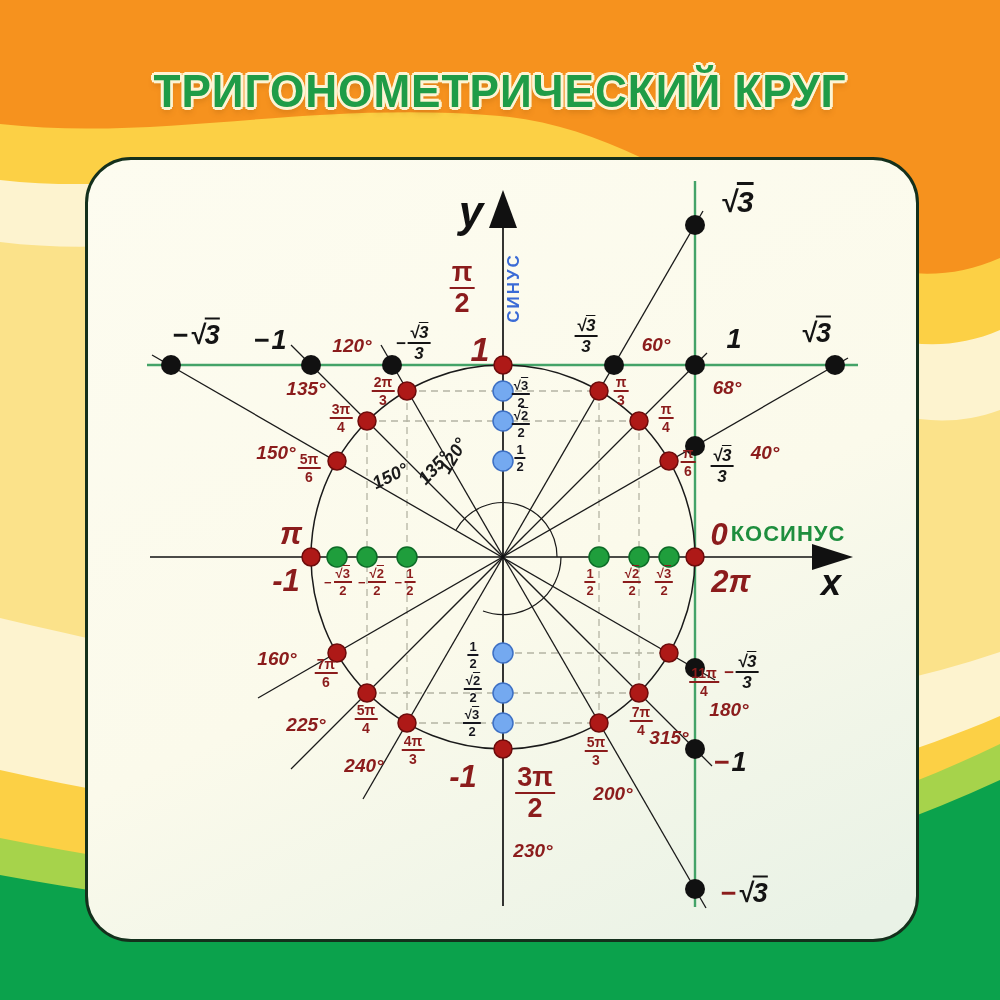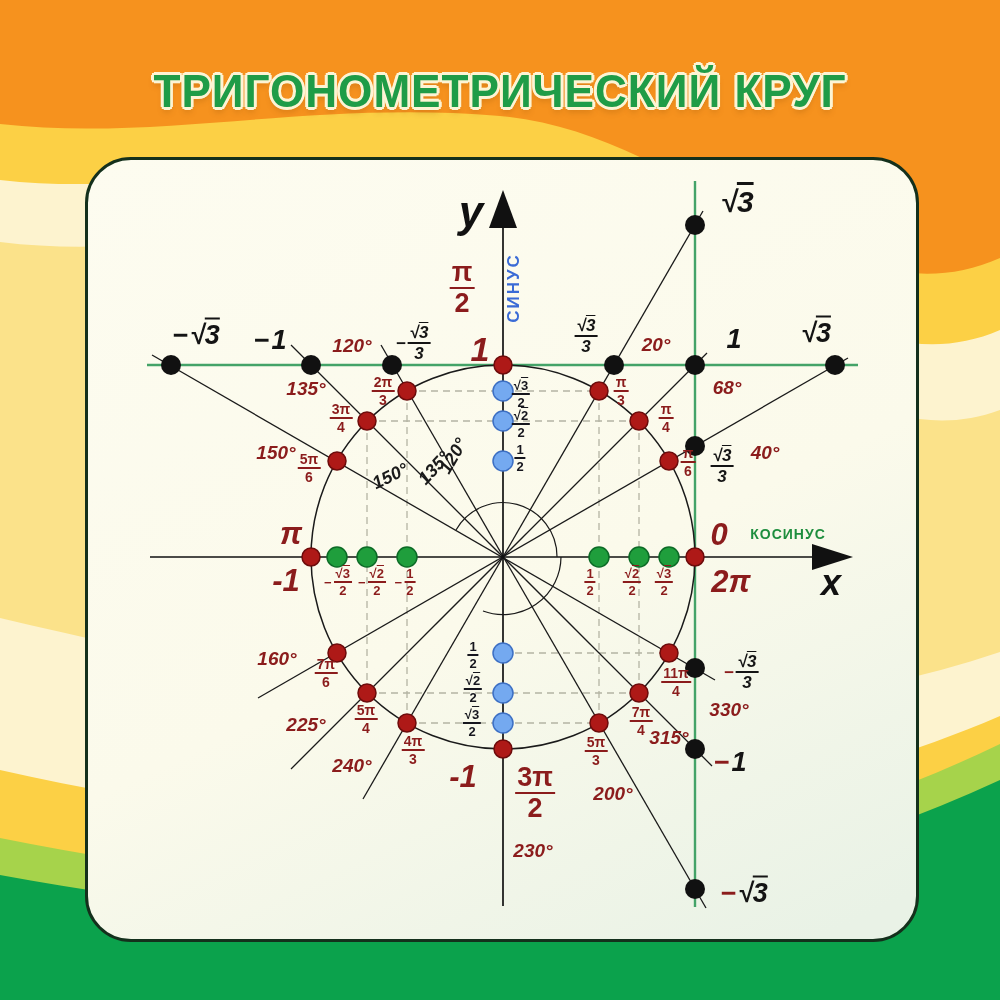--- a/index.html
+++ b/index.html
@@ -31,21 +31,21 @@
   .fr-blk{font-style:italic;font-weight:bold;font-size:17px;color:#141414}
   .frac{display:inline-flex;flex-direction:column;align-items:center}
   .frac .num{display:inline-flex;align-items:baseline;border-bottom:2px solid currentColor;padding:0 2px 1px}
   .frac .den{padding-top:1px}
   .rt{text-decoration:overline}
   .sign{margin-right:2px}
   .sign-red{color:#8b1c1c}
   .axis-y{font-style:italic;font-weight:bold;font-size:44px;color:#111}
   .axis-x{font-style:italic;font-weight:bold;font-size:36px;color:#111}
   .sine-cap{font-weight:bold;font-size:17px;letter-spacing:2px;color:#3a6bd6}
-  .cos-cap{font-weight:bold;font-size:14px;letter-spacing:1px;color:#1e8e3e}
+  .cos-cap{font-weight:bold;font-size:22px;letter-spacing:1px;color:#1e8e3e}
 </style>
 </head>
 <body>
 
 <svg class="bg" viewBox="0 0 1000 1000" preserveAspectRatio="none">
   <rect width="1000" height="1000" fill="#fbe28a"></rect>
   <path fill="#fdf3cf" d="M0,0 H1000 V410 C840,470 690,255 500,232 C310,210 160,262 0,242 Z"></path>
   <path fill="#fcd045" d="M0,0 H1000 V330 C840,400 690,190 500,170 C310,150 160,198 0,180 Z"></path>
   <path fill="#f6921e" d="M0,0 H1000 V258 C840,330 690,132 500,116 C310,100 160,142 0,124 Z"></path>
   <path fill="#fdf3cf" d="M0,618 C300,688 660,766 1000,652 V1000 H0 Z"></path>
@@ -164,31 +164,31 @@
   <span class="frac">
       <span class="num">
         <span>3π</span>
       </span>
       <span class="den">2</span>
     </span>
 </div>
 
 <div class="lbl deg" style="left:765px;top:452px">40°</div>
 <div class="lbl deg" style="left:727px;top:387px">68°</div>
-<div class="lbl deg" style="left:656px;top:344px">20°</div>
+<div class="lbl deg" style="left:656px;top:344px">60°</div>
 <div class="lbl deg" style="left:352px;top:345px">120°</div>
 <div class="lbl deg" style="left:306px;top:388px">135°</div>
 <div class="lbl deg" style="left:276px;top:452px">150°</div>
 <div class="lbl deg" style="left:277px;top:658px">160°</div>
 <div class="lbl deg" style="left:306px;top:724px">225°</div>
-<div class="lbl deg" style="left:352px;top:765px">240°</div>
+<div class="lbl deg" style="left:364px;top:765px">240°</div>
 <div class="lbl deg" style="left:533px;top:850px">230°</div>
 <div class="lbl deg" style="left:613px;top:793px">200°</div>
 <div class="lbl deg" style="left:669px;top:737px">315°</div>
-<div class="lbl deg" style="left:729px;top:709px">330°</div>
+<div class="lbl deg" style="left:729px;top:709px">180°</div>
 
 <div class="lbl deg-in" style="left:453px;top:456px;transform:translate(-50%,-50%) rotate(-60deg)">120°</div>
 <div class="lbl deg-in" style="left:434px;top:468px;transform:translate(-50%,-50%) rotate(-47deg)">135°</div>
 <div class="lbl deg-in" style="left:390px;top:476px;transform:translate(-50%,-50%) rotate(-26deg)">150°</div>
 
 <div class="lbl fr-rad" style="left:383px;top:391px">
   <span class="frac">
       <span class="num">
         <span>2π</span>
       </span>
@@ -268,21 +268,21 @@
     </span>
   </div>
 <div class="lbl fr-rad" style="left:641px;top:721px">
   <span class="frac">
       <span class="num">
         <span>7π</span>
       </span>
       <span class="den">4</span>
     </span>
   </div>
-<div class="lbl fr-rad" style="left:676px;top:682px">
+<div class="lbl fr-rad" style="left:704px;top:682px">
   <span class="frac">
       <span class="num">
         <span>11π</span>
       </span>
       <span class="den">4</span>
     </span>
   </div>
 
 <div class="lbl blk" style="left:196px;top:335px">
   <span class="sign">−</span>

